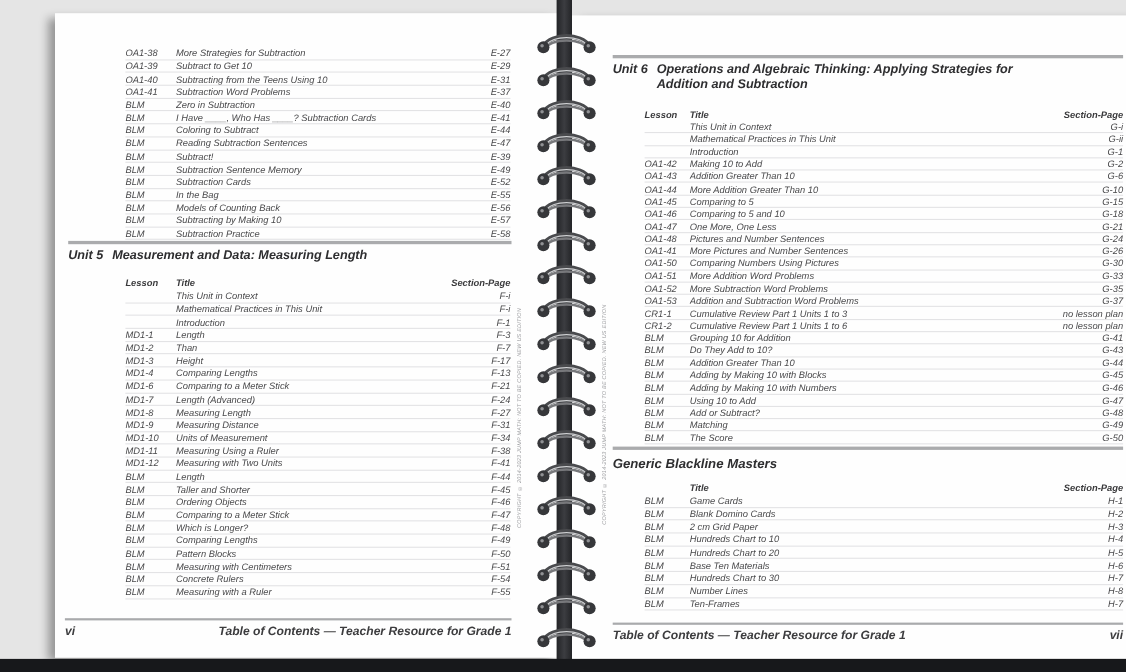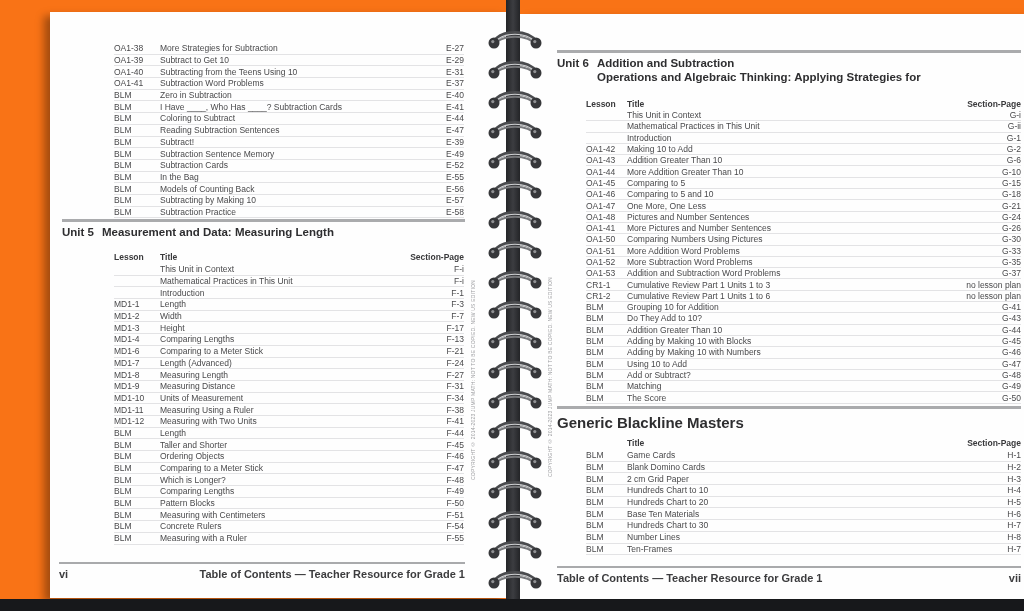--- a/index.html
+++ b/index.html
@@ -1,17 +1,17 @@
 <!DOCTYPE html>
 <html><head>
 <meta charset="utf-8">
 <style>
   html,body{margin:0;padding:0;background:#616265;}
-  #stage{position:relative;width:1024px;height:611px;background:#f97316;overflow:hidden;
-         font-family:"Liberation Sans",sans-serif;}
+  #stage{position:relative;width:1024px;height:611px;background:#e5e5e5;overflow:hidden;
+         font-family:"Liberation Sans",sans-serif;font-style:italic;}
   #bottom-bar{position:absolute;left:0;top:599px;width:1024px;height:12px;background:#17181b;z-index:4;}
   #spine{position:absolute;left:506px;top:0;width:14px;height:611px;z-index:2;
          background:linear-gradient(90deg,#232427,#3c3d41 50%,#232427);}
   .page{position:absolute;background:#fefefe;z-index:1;}
   #left-page{left:50px;top:12px;width:458px;height:586px;box-shadow:-6px 4px 8px rgba(0,0,0,.35);}
   #right-page{left:520px;top:14px;width:526px;height:585px;box-shadow:7px 5px 9px rgba(0,0,0,.35);}
   .ring{position:absolute;left:486px;width:58px;height:22px;z-index:6;}
 
   
   .tbl{position:absolute;}
@@ -26,21 +26,21 @@
   .col-header{position:absolute;display:flex;font-size:8.5px;font-weight:bold;color:#39393b;height:12px;align-items:center;justify-content:center;}
 
   .thick-rule{position:absolute;height:2.5px;background:#aaabad;}
   .footer-rule{position:absolute;height:2px;background:#a9aaac;}
   .footer-row{position:absolute;display:flex;justify-content:space-between;
               font-size:11px;font-weight:bold;color:#3c3c3e;}
 
   .unit-heading{position:absolute;display:flex;font-size:11.5px;font-weight:bold;color:#2e2e30;line-height:13.5px;}
   .unit-label{flex:none;margin-right:8px;white-space:nowrap;}
   .unit-lines div{white-space:nowrap;}
-  .section-heading{position:absolute;font-size:15px;font-weight:bold;color:#2e2e30;white-space:nowrap;}
+  .section-heading{position:absolute;font-size:12px;font-weight:bold;color:#2e2e30;white-space:nowrap;}
 
   .copyright{position:absolute;writing-mode:vertical-rl;transform:rotate(180deg);
              font-size:5px;letter-spacing:.2px;color:#9c9da0;white-space:nowrap;}
 </style>
 </head>
 <body>
 
 <div id="stage">
 
   <div class="page" id="left-page">
@@ -155,21 +155,21 @@
           <span class="c-title">Introduction</span>
           <span class="c-page">F-1</span>
         </div>
         <div class="trow">
           <span class="c-code">MD1-1</span>
           <span class="c-title">Length</span>
           <span class="c-page">F-3</span>
         </div>
         <div class="trow">
           <span class="c-code">MD1-2</span>
-          <span class="c-title">Width</span>
+          <span class="c-title">Than</span>
           <span class="c-page">F-7</span>
         </div>
         <div class="trow">
           <span class="c-code">MD1-3</span>
           <span class="c-title">Height</span>
           <span class="c-page">F-17</span>
         </div>
         <div class="trow">
           <span class="c-code">MD1-4</span>
           <span class="c-title">Comparing Lengths</span>
@@ -271,22 +271,22 @@
     <div class="copyright" style="left:420px;top:306px;height:162px;">COPYRIGHT © 2014-2023 JUMP MATH: NOT TO BE COPIED. NEW US EDITION</div>
   </div>
 
   <div class="page" id="right-page">
 
     <div class="thick-rule" style="left:37px;right:25px;top:36px;"></div>
 
     <div class="unit-heading" style="left:37px;top:43px;">
       <span class="unit-label">Unit 6</span>
       <span class="unit-lines">
+        <div>Operations and Algebraic Thinking: Applying Strategies for</div>
         <div>Addition and Subtraction</div>
-        <div>Operations and Algebraic Thinking: Applying Strategies for</div>
       </span>
     </div>
 
     <div class="col-header right-cols" style="left:66px;right:25px;top:84px;">
       <span class="c-code">Lesson</span>
       <span class="c-title">Title</span>
       <span class="c-page">Section-Page</span>
     </div>
 
     <div class="tbl right-cols tight" style="left:66px;right:25px;top:96px;">

